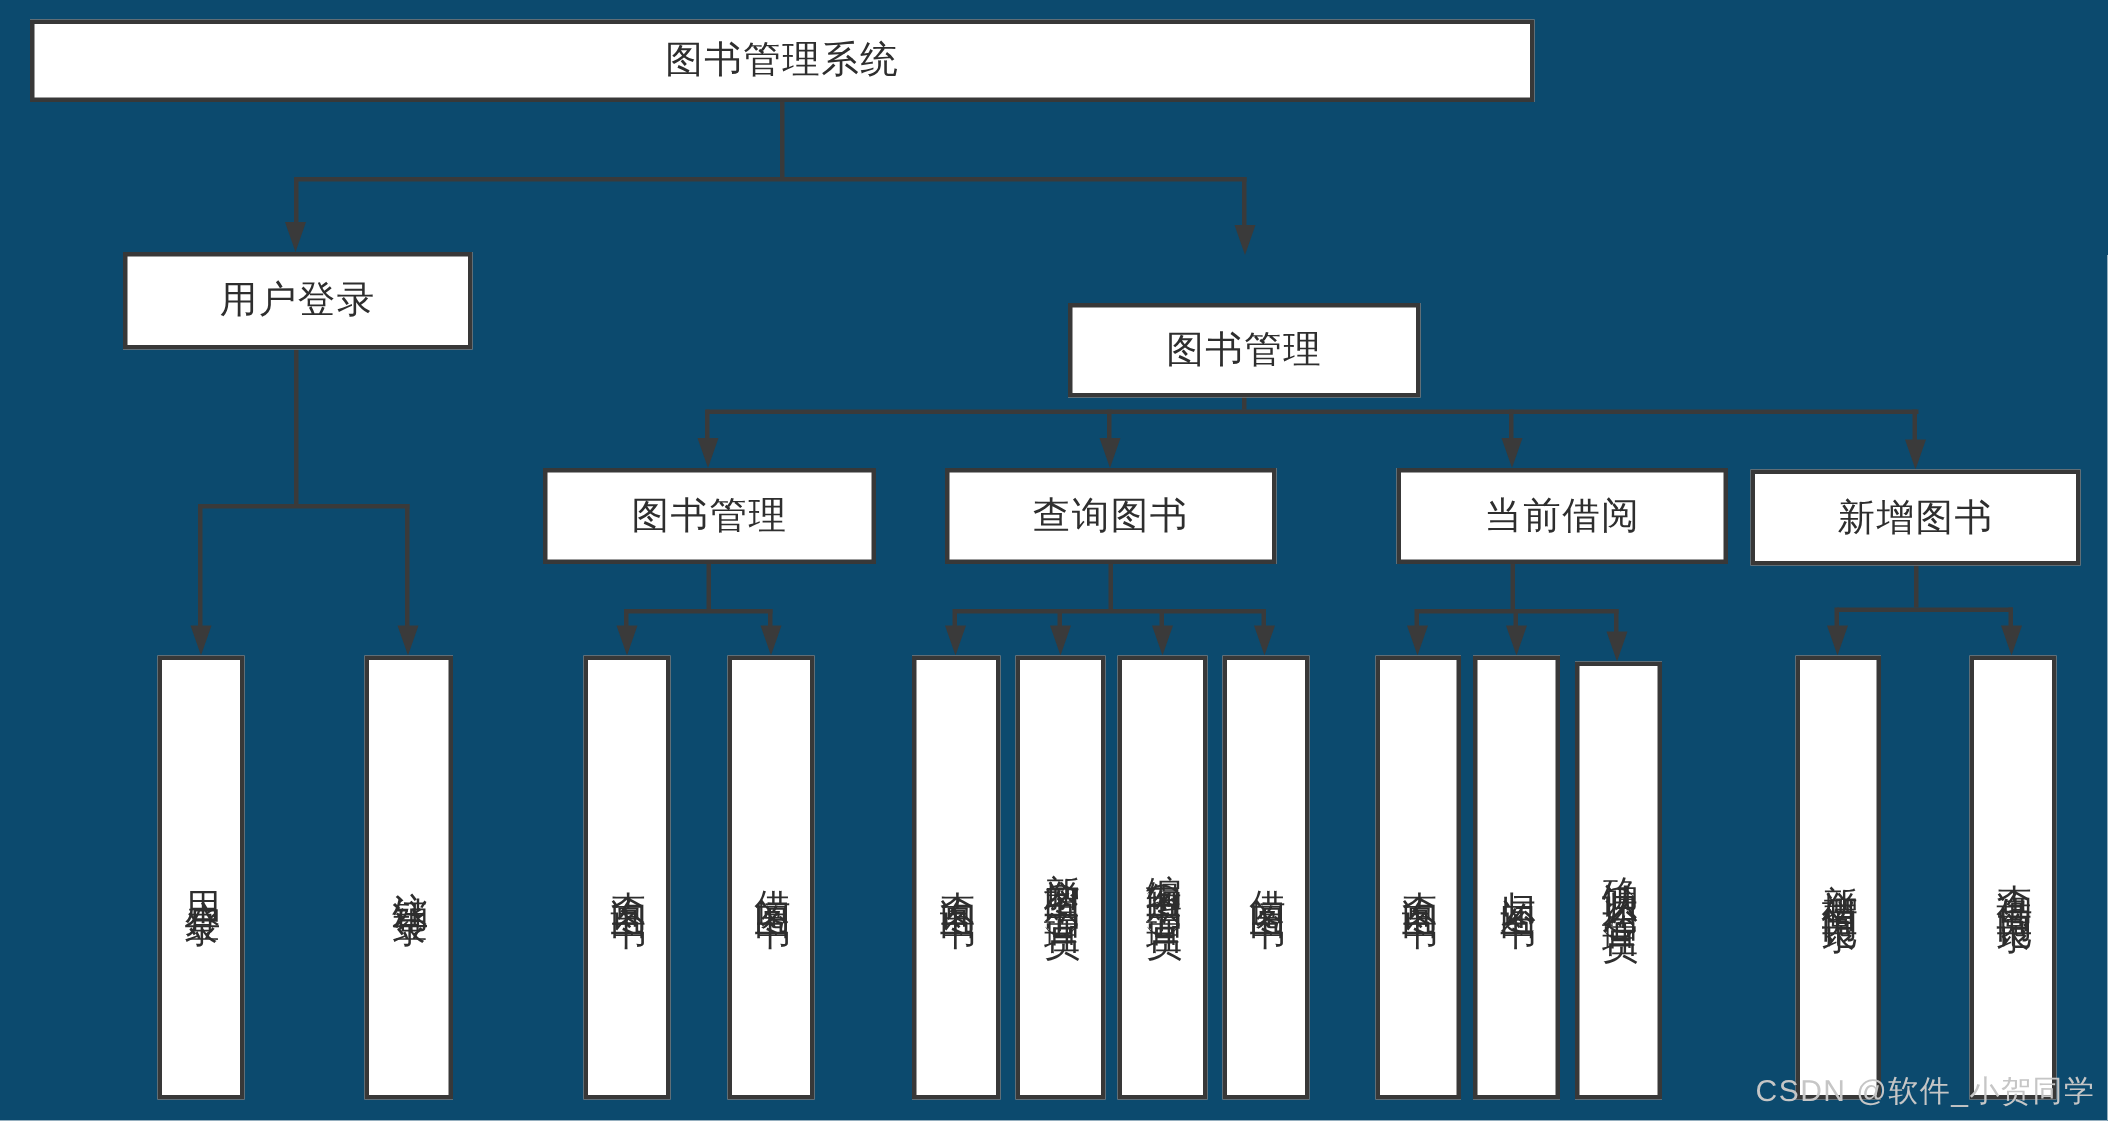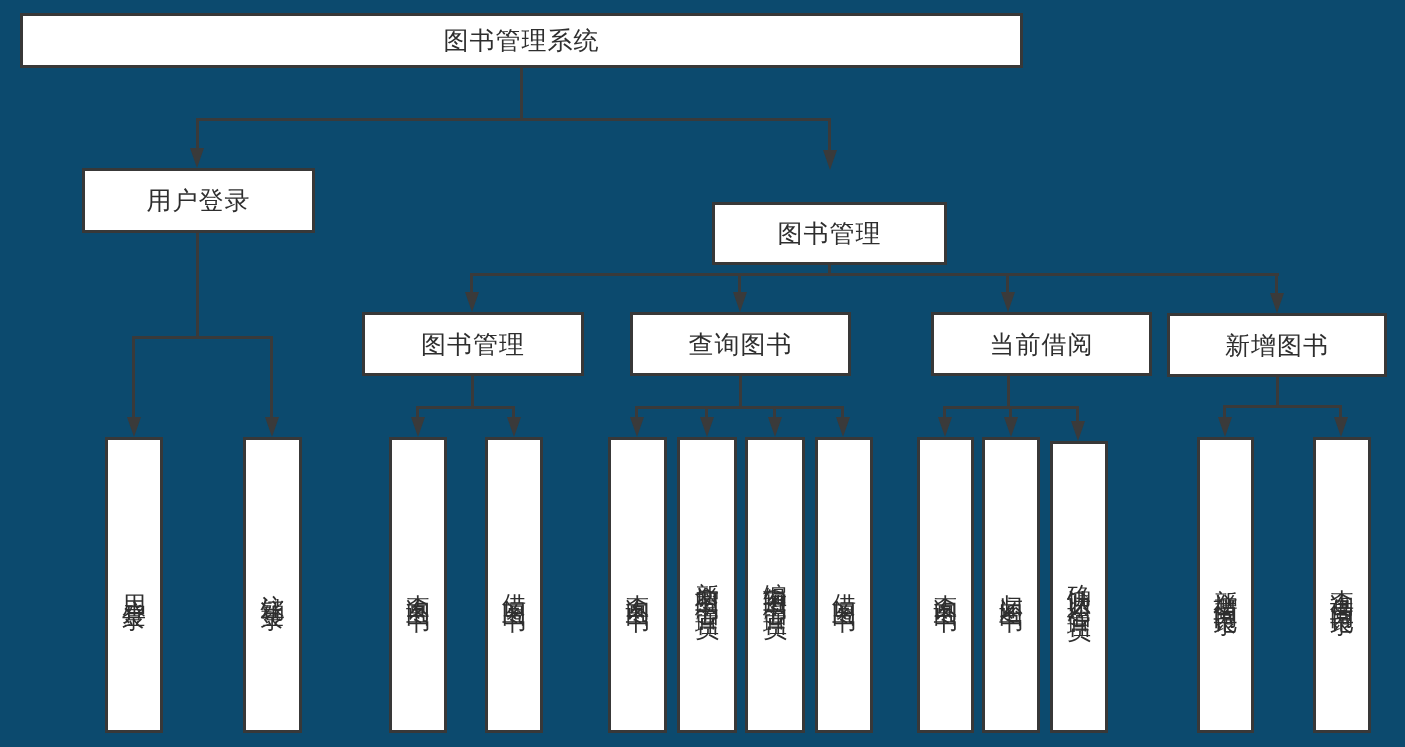--- a/index.html
+++ b/index.html
@@ -200,14 +200,15 @@
   </div>
 
   <div class="box v" style="left:1197px;top:437px;width:57px;height:296px;">
     <span>新增借阅记录</span>
   </div>
 
   <div class="box v" style="left:1313px;top:437px;width:58px;height:296px;">
     <span>查询借阅记录</span>
   </div>
 
+  <div class="watermark">CSDN @软件_小贺同学</div>
 
 </div>
 
 </body></html>

